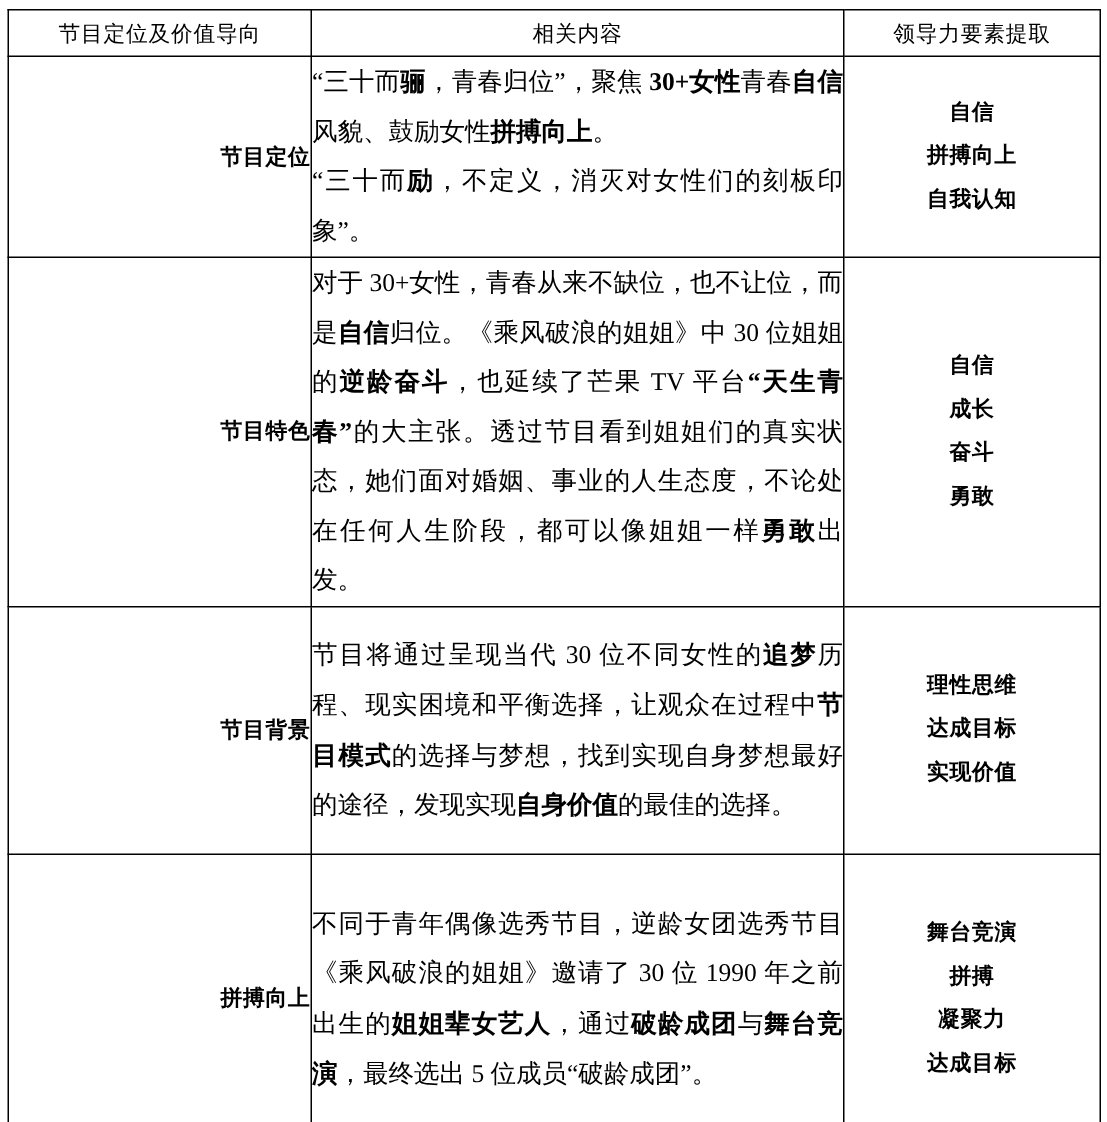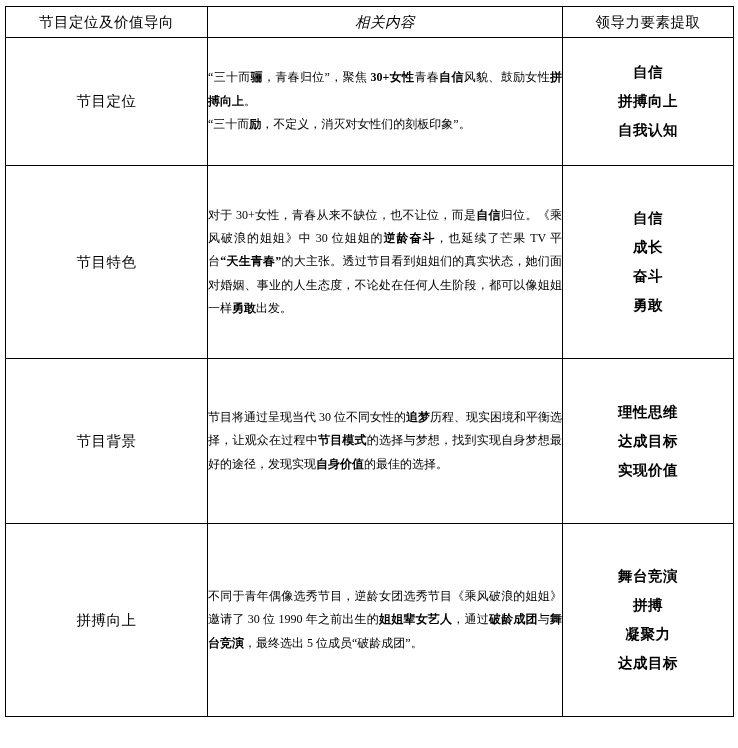--- a/index.html
+++ b/index.html
@@ -26,38 +26,39 @@
     table-layout: fixed;
     margin: 0 auto;
   }
   table.doc-table td,
   table.doc-table th {
     border: 1px solid #000000;
     vertical-align: middle;
     padding: 0;
   }
   .col-a { width: 202px; }
-  .col-b { width: 355px; font-style: italic; }
+  .col-b { width: 355px; }
   .col-c { width: 171px; font-family: Liberation Serif, serif; }
 
   thead th {
     height: 30px;
     font-weight: normal;
     font-size: 14.5px;
     text-align: center;
     letter-spacing: 0.5px;
   }
   td.cat {
-    text-align: center;
+    text-align: right;
     font-size: 14.5px;
     letter-spacing: 0.5px;
     padding: 4px 6px;
+    font-weight: bold;
   }
   td.content {
-    font-size: 12px;
+    font-size: 17px;
     line-height: 1.95;
     text-align: justify;
     text-justify: inter-ideograph;
     padding: 14px 17px 14px 17px;
   }
   td.content p {
     margin: 0;
   }
   td.elements {
     text-align: center;

